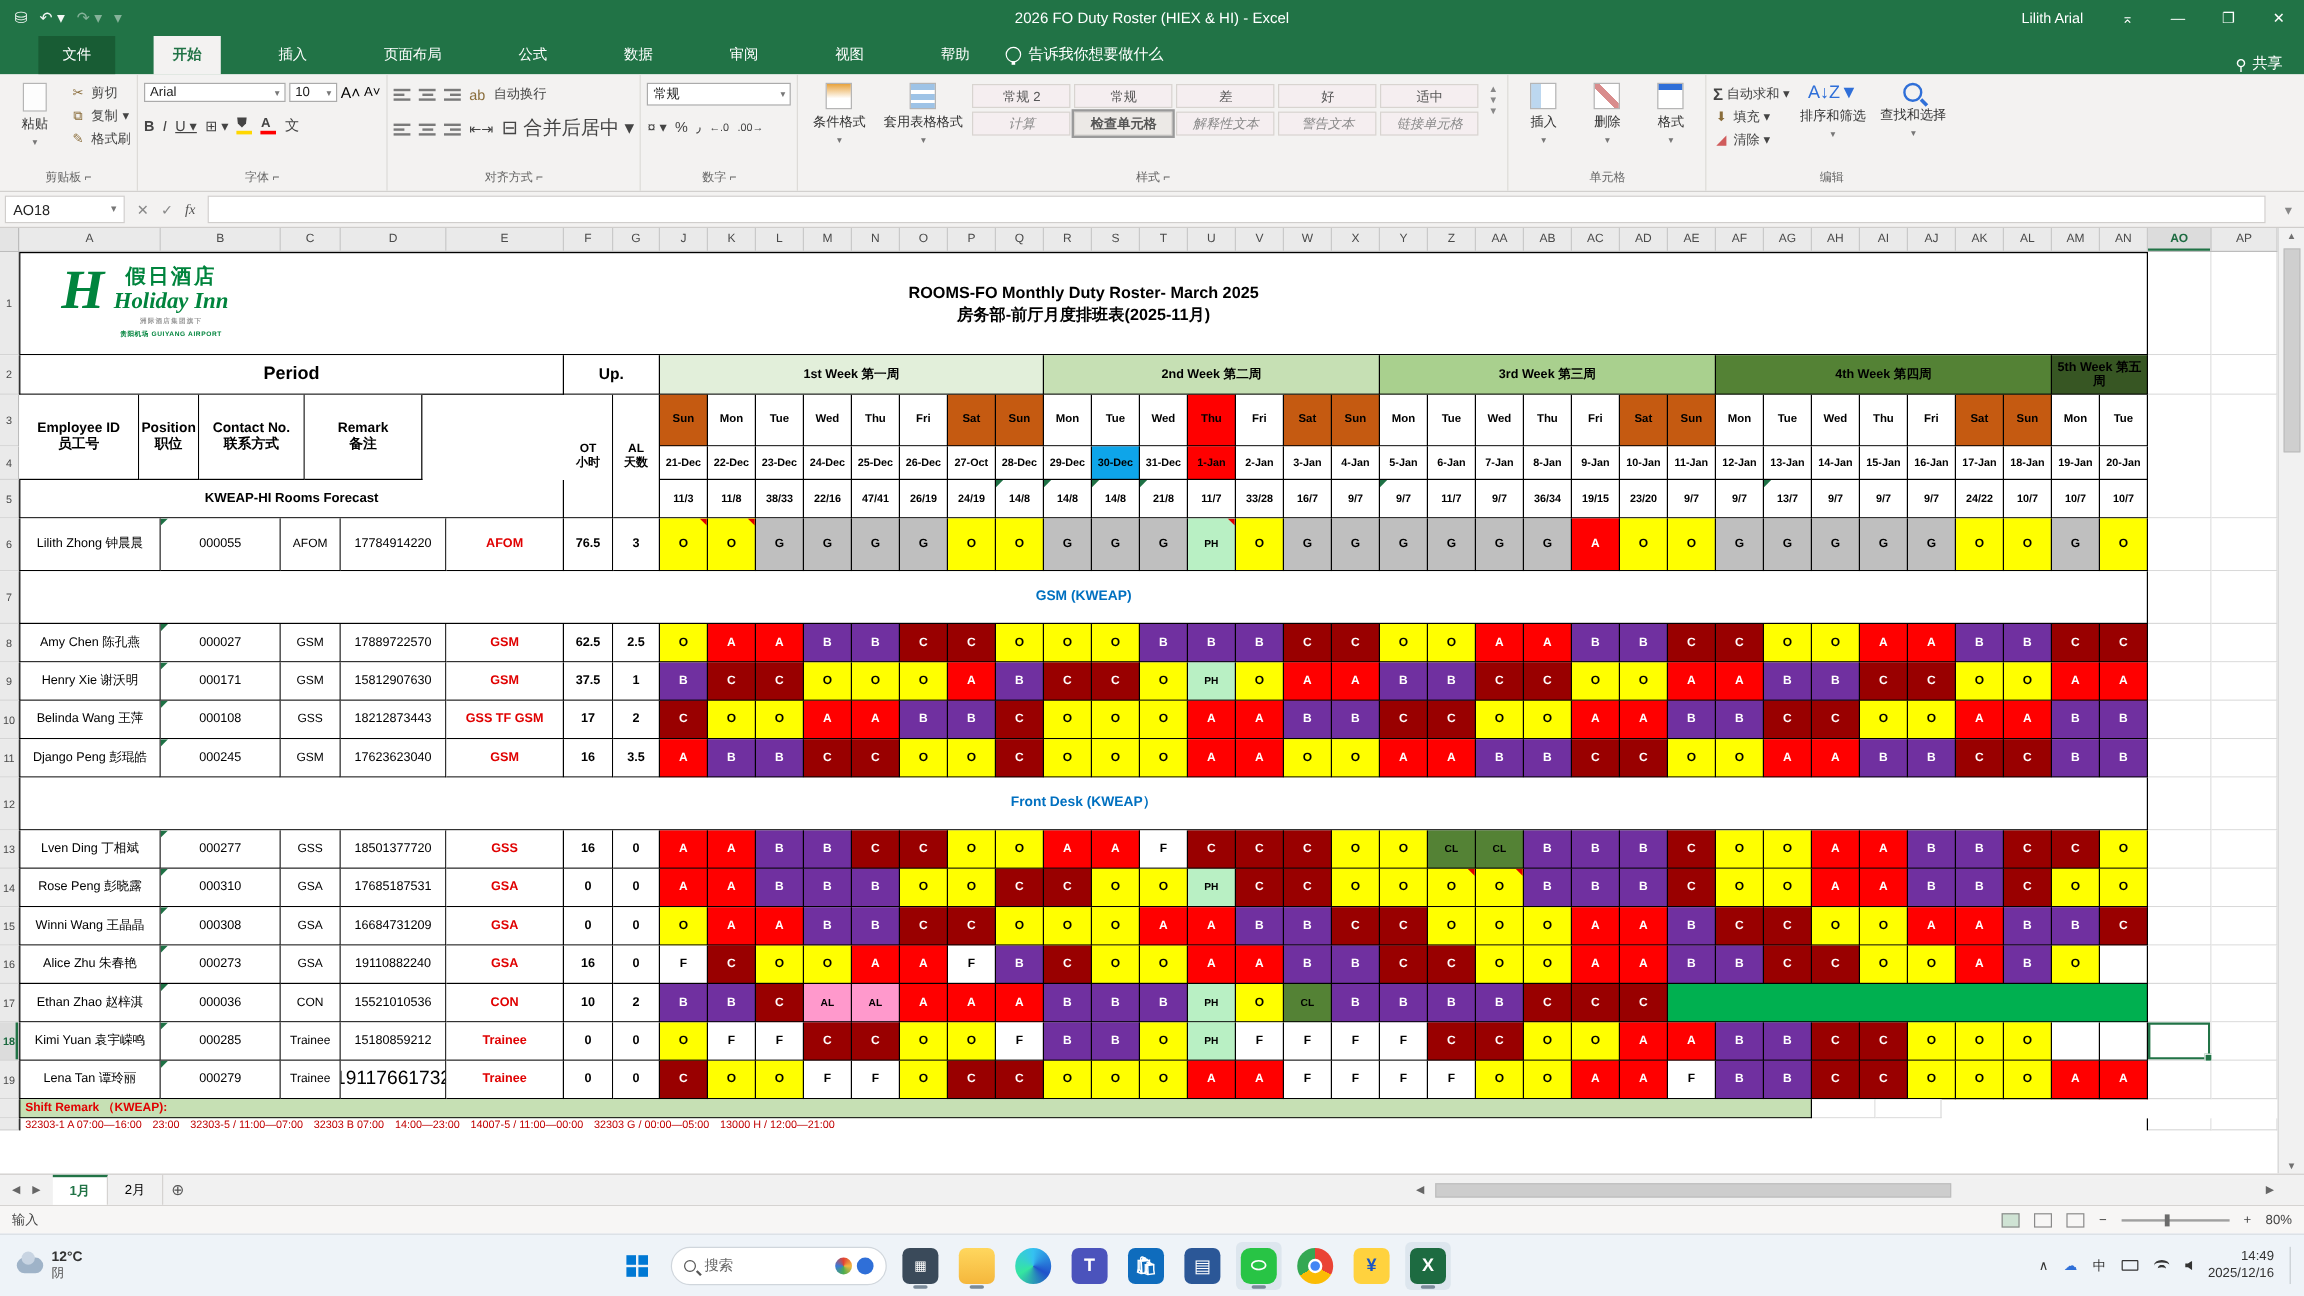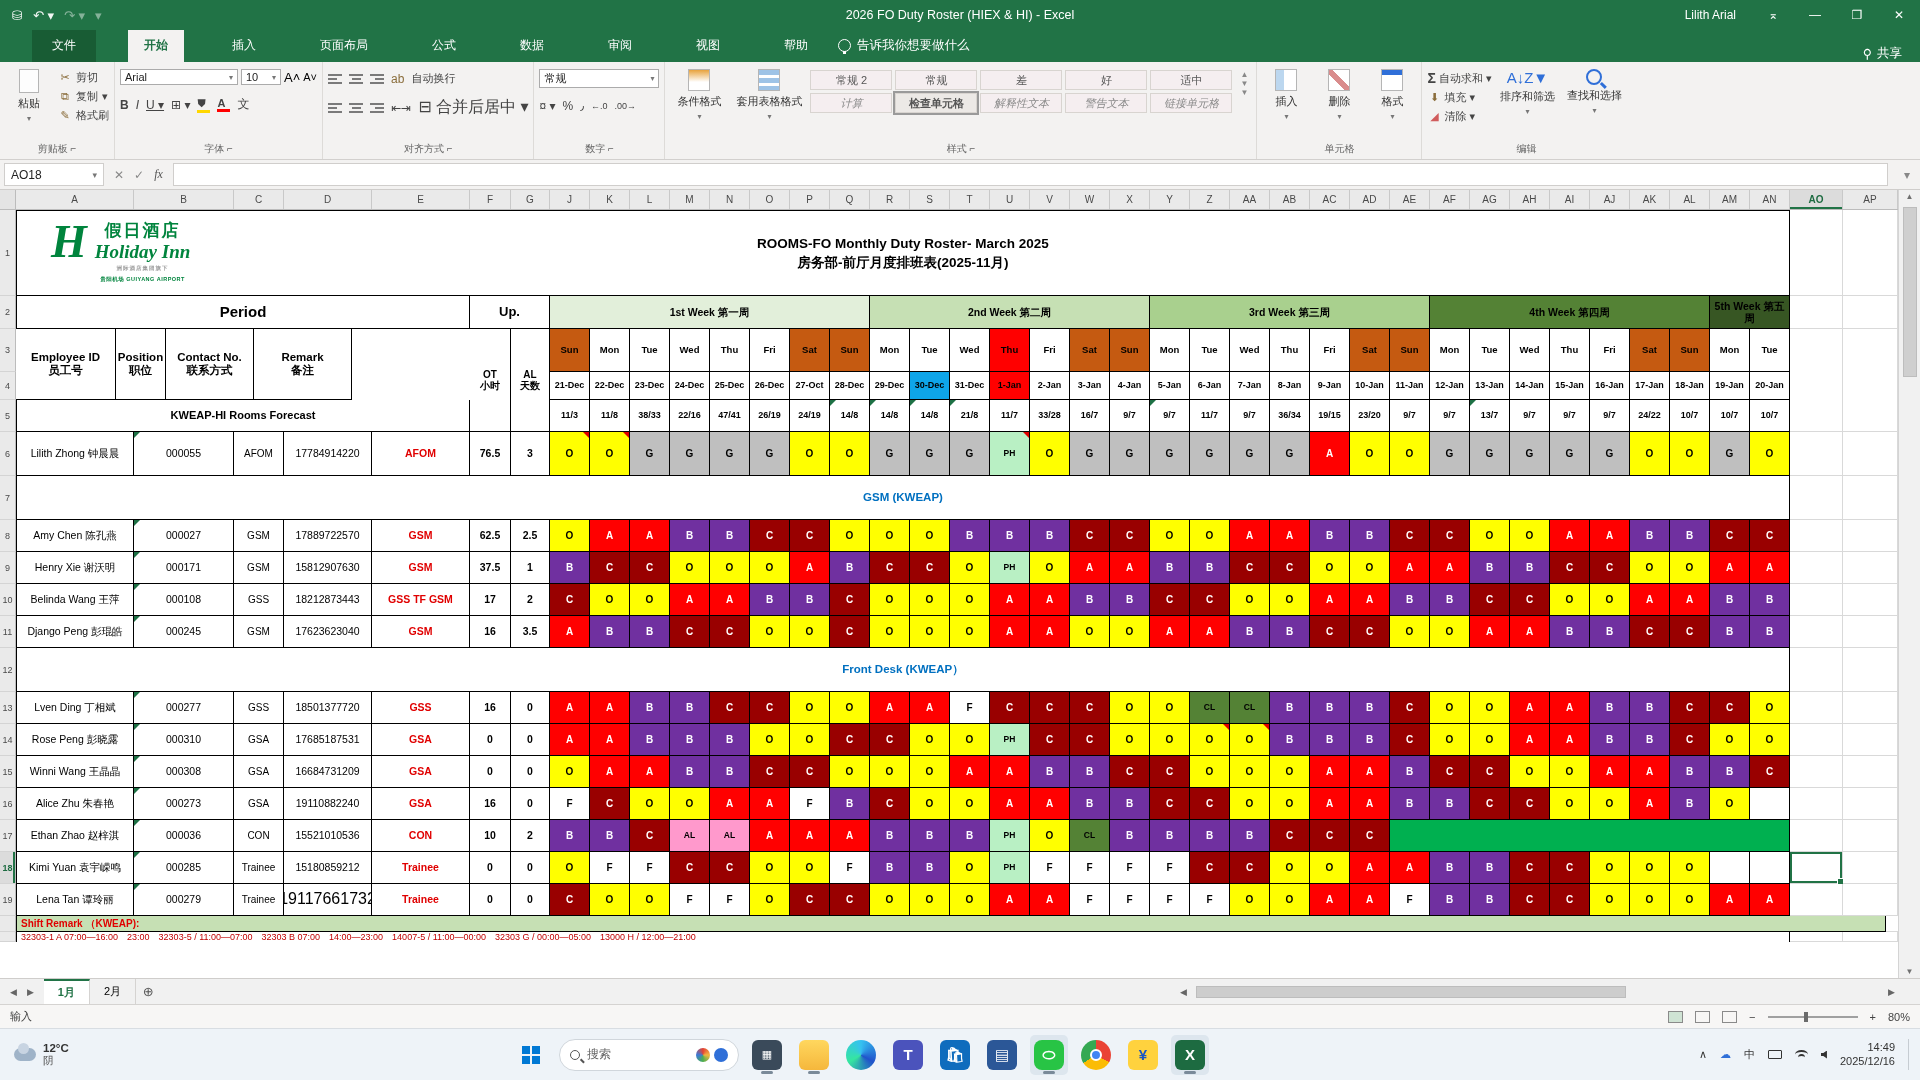--- a/index.html
+++ b/index.html
@@ -1216,21 +1216,21 @@
           <div class="cell" style="width:40px;height:32px;background:#ffff00;color:#000000;font-weight:bold;font-size:10px;">O</div>
           <div class="cell" style="width:40px;height:32px;background:#ff0000;color:#ffffff;font-weight:bold;font-size:10px;">A</div>
           <div class="cell" style="width:40px;height:32px;background:#ff0000;color:#ffffff;font-weight:bold;font-size:10px;">A</div>
           <div style="display:flex;height:32px;">
             <div class="ghost" style="width:53px;height:32px;"></div>
             <div class="ghost" style="width:55px;height:32px;"></div>
           </div>
         </div>
         <div class="grow">
           <div class="rowhdr" style="height:16px;"></div>
-          <div class="cell" style="width:1870px;height:16px;border-left:1px solid #000;background:#c6e0b4;justify-content:flex-start;padding-left:4px;color:#e00000;font-weight:bold;font-size:10px;align-items:flex-start;line-height:1.5;">Shift Remark （KWEAP):</div>
+          <div class="cell" style="width:1494px;height:16px;border-left:1px solid #000;background:#c6e0b4;justify-content:flex-start;padding-left:4px;color:#e00000;font-weight:bold;font-size:10px;align-items:flex-start;line-height:1.5;">Shift Remark （KWEAP):</div>
           <div style="display:flex;height:16px;">
             <div class="ghost" style="width:53px;height:16px;"></div>
             <div class="ghost" style="width:55px;height:16px;"></div>
           </div>
         </div>
         <div class="grow">
           <div class="rowhdr" style="height:10px;"></div>
           <div class="cell" style="width:1774px;height:10px;border-left:1px solid #000;border-bottom:none;justify-content:flex-start;padding-left:4px;color:#c00000;font-size:9px;align-items:flex-start;overflow:hidden;">32303-1 A 07:00—16:00　23:00　32303-5 / 11:00—07:00　32303 B 07:00　14:00—23:00　14007-5 / 11:00—00:00　32303 G / 00:00—05:00　13000 H / 12:00—21:00</div>
           <div style="display:flex;height:10px;">
             <div class="ghost" style="width:53px;height:10px;"></div>

